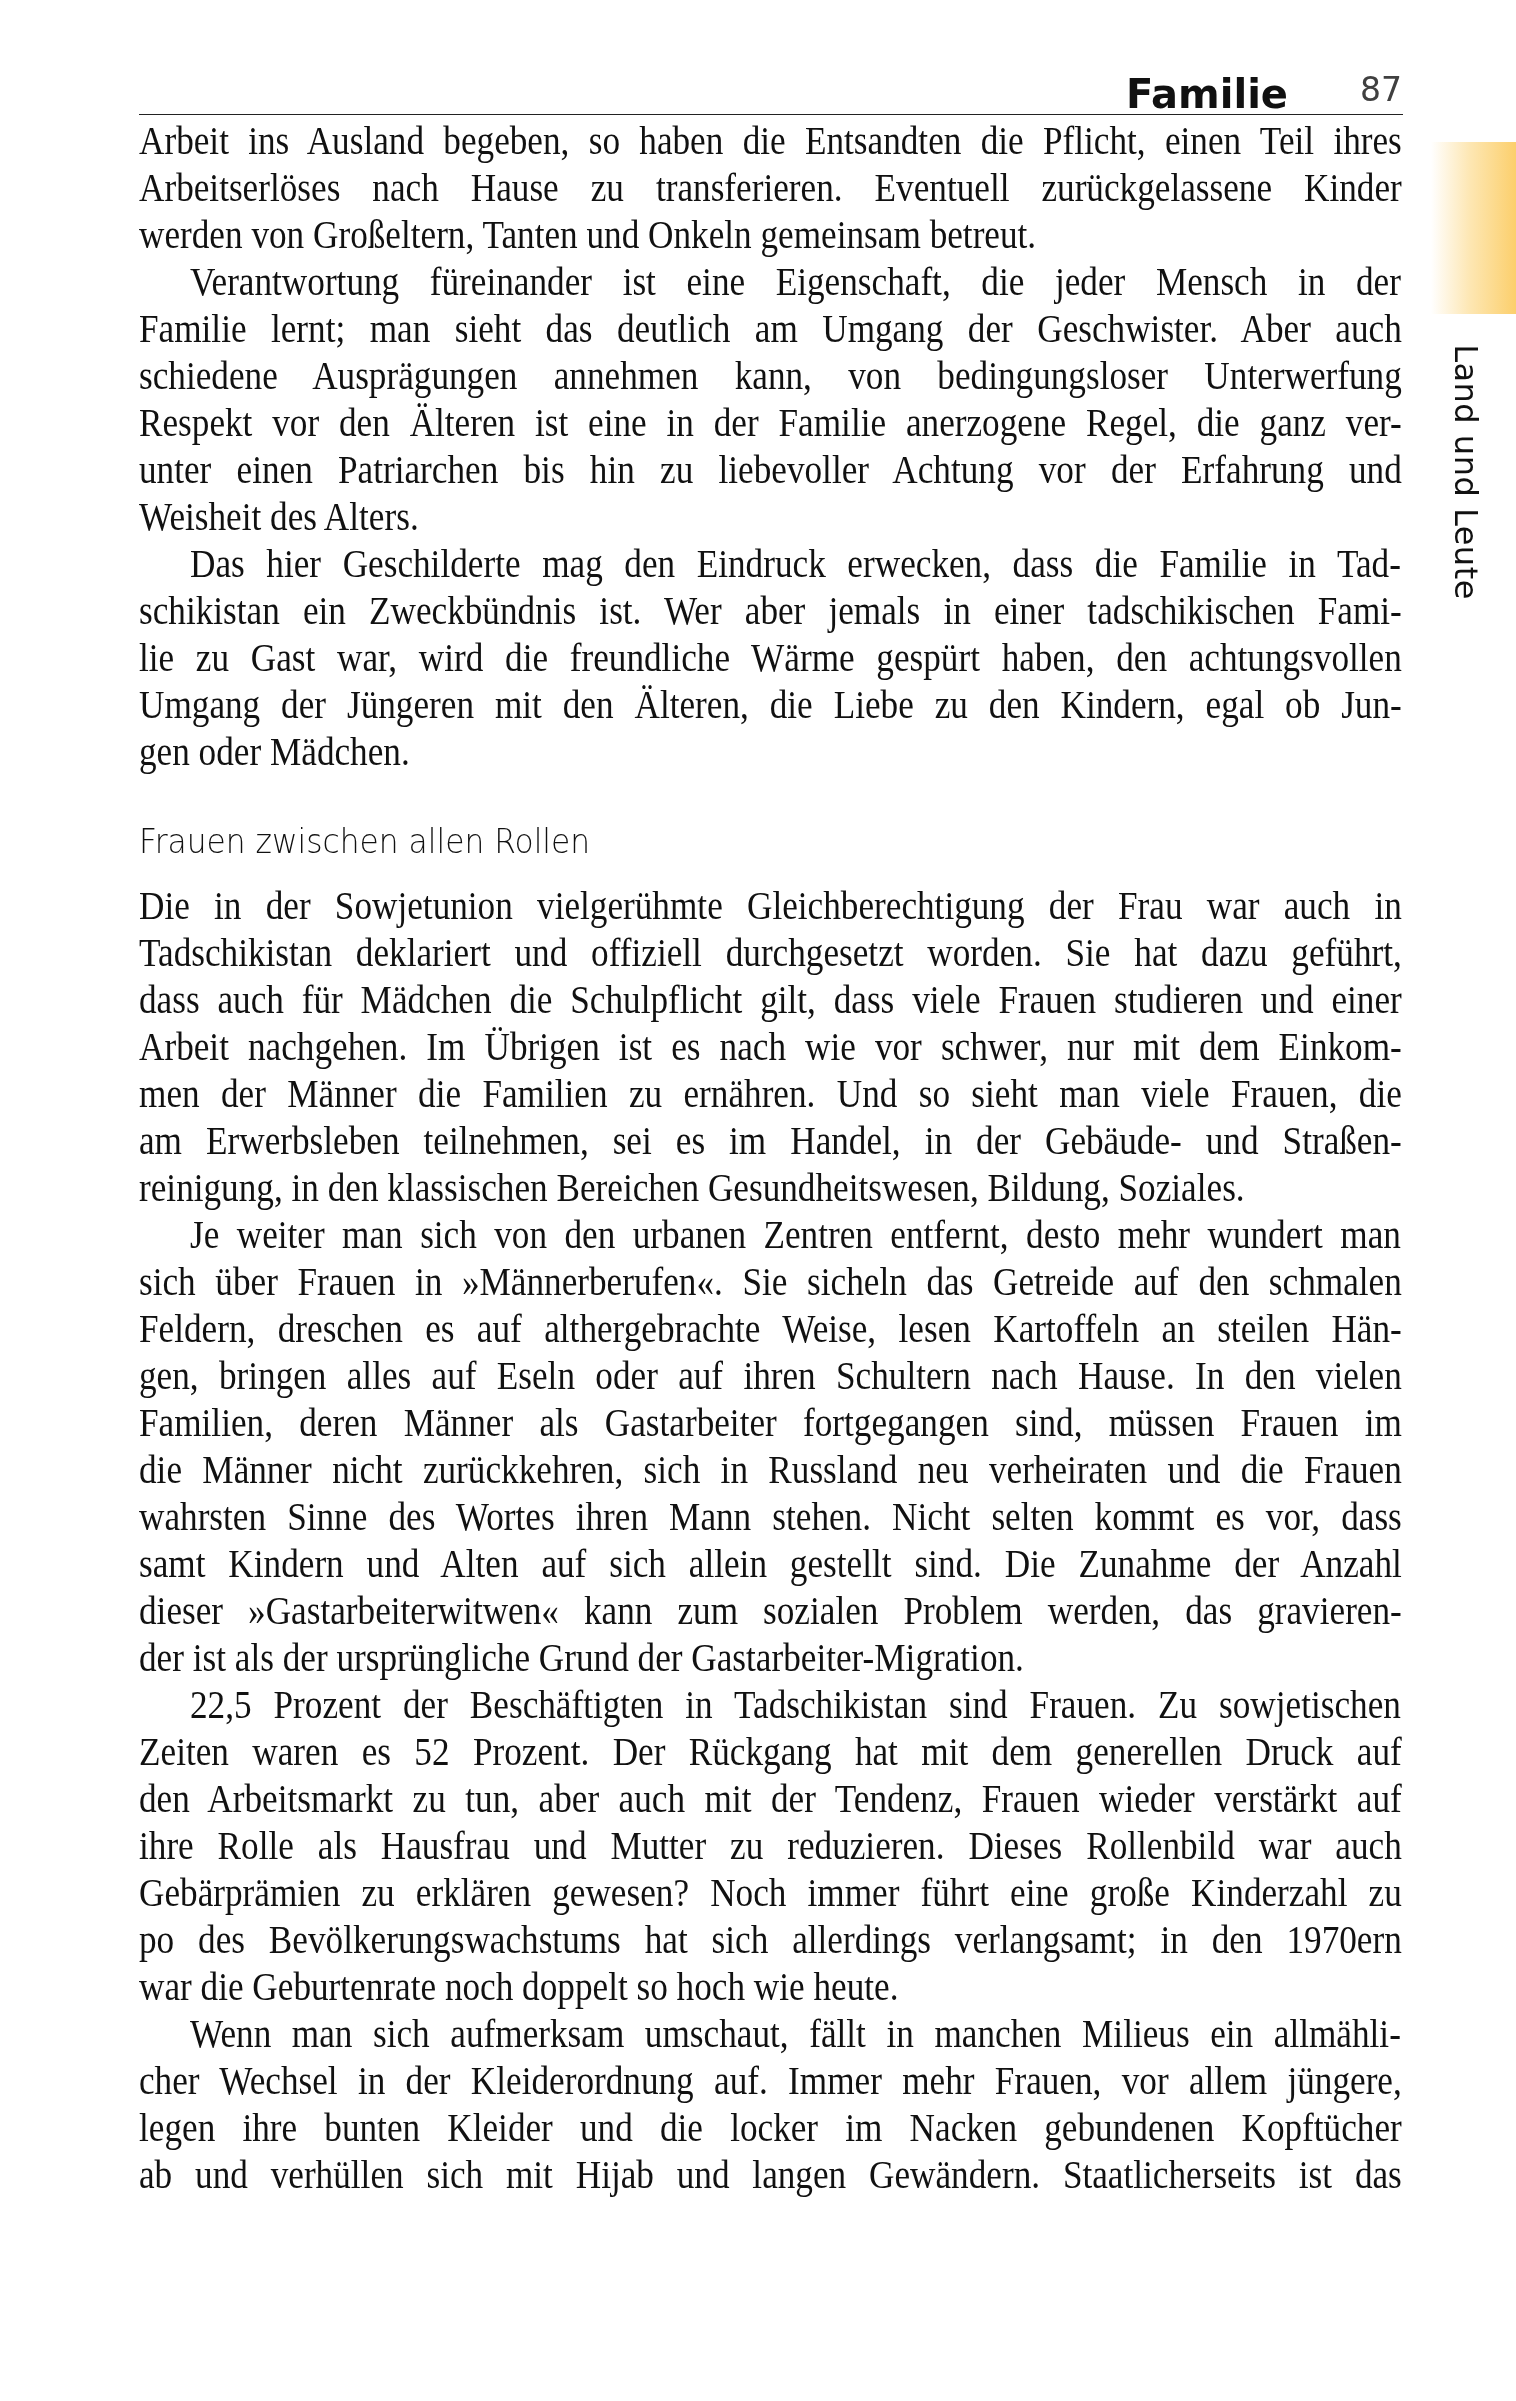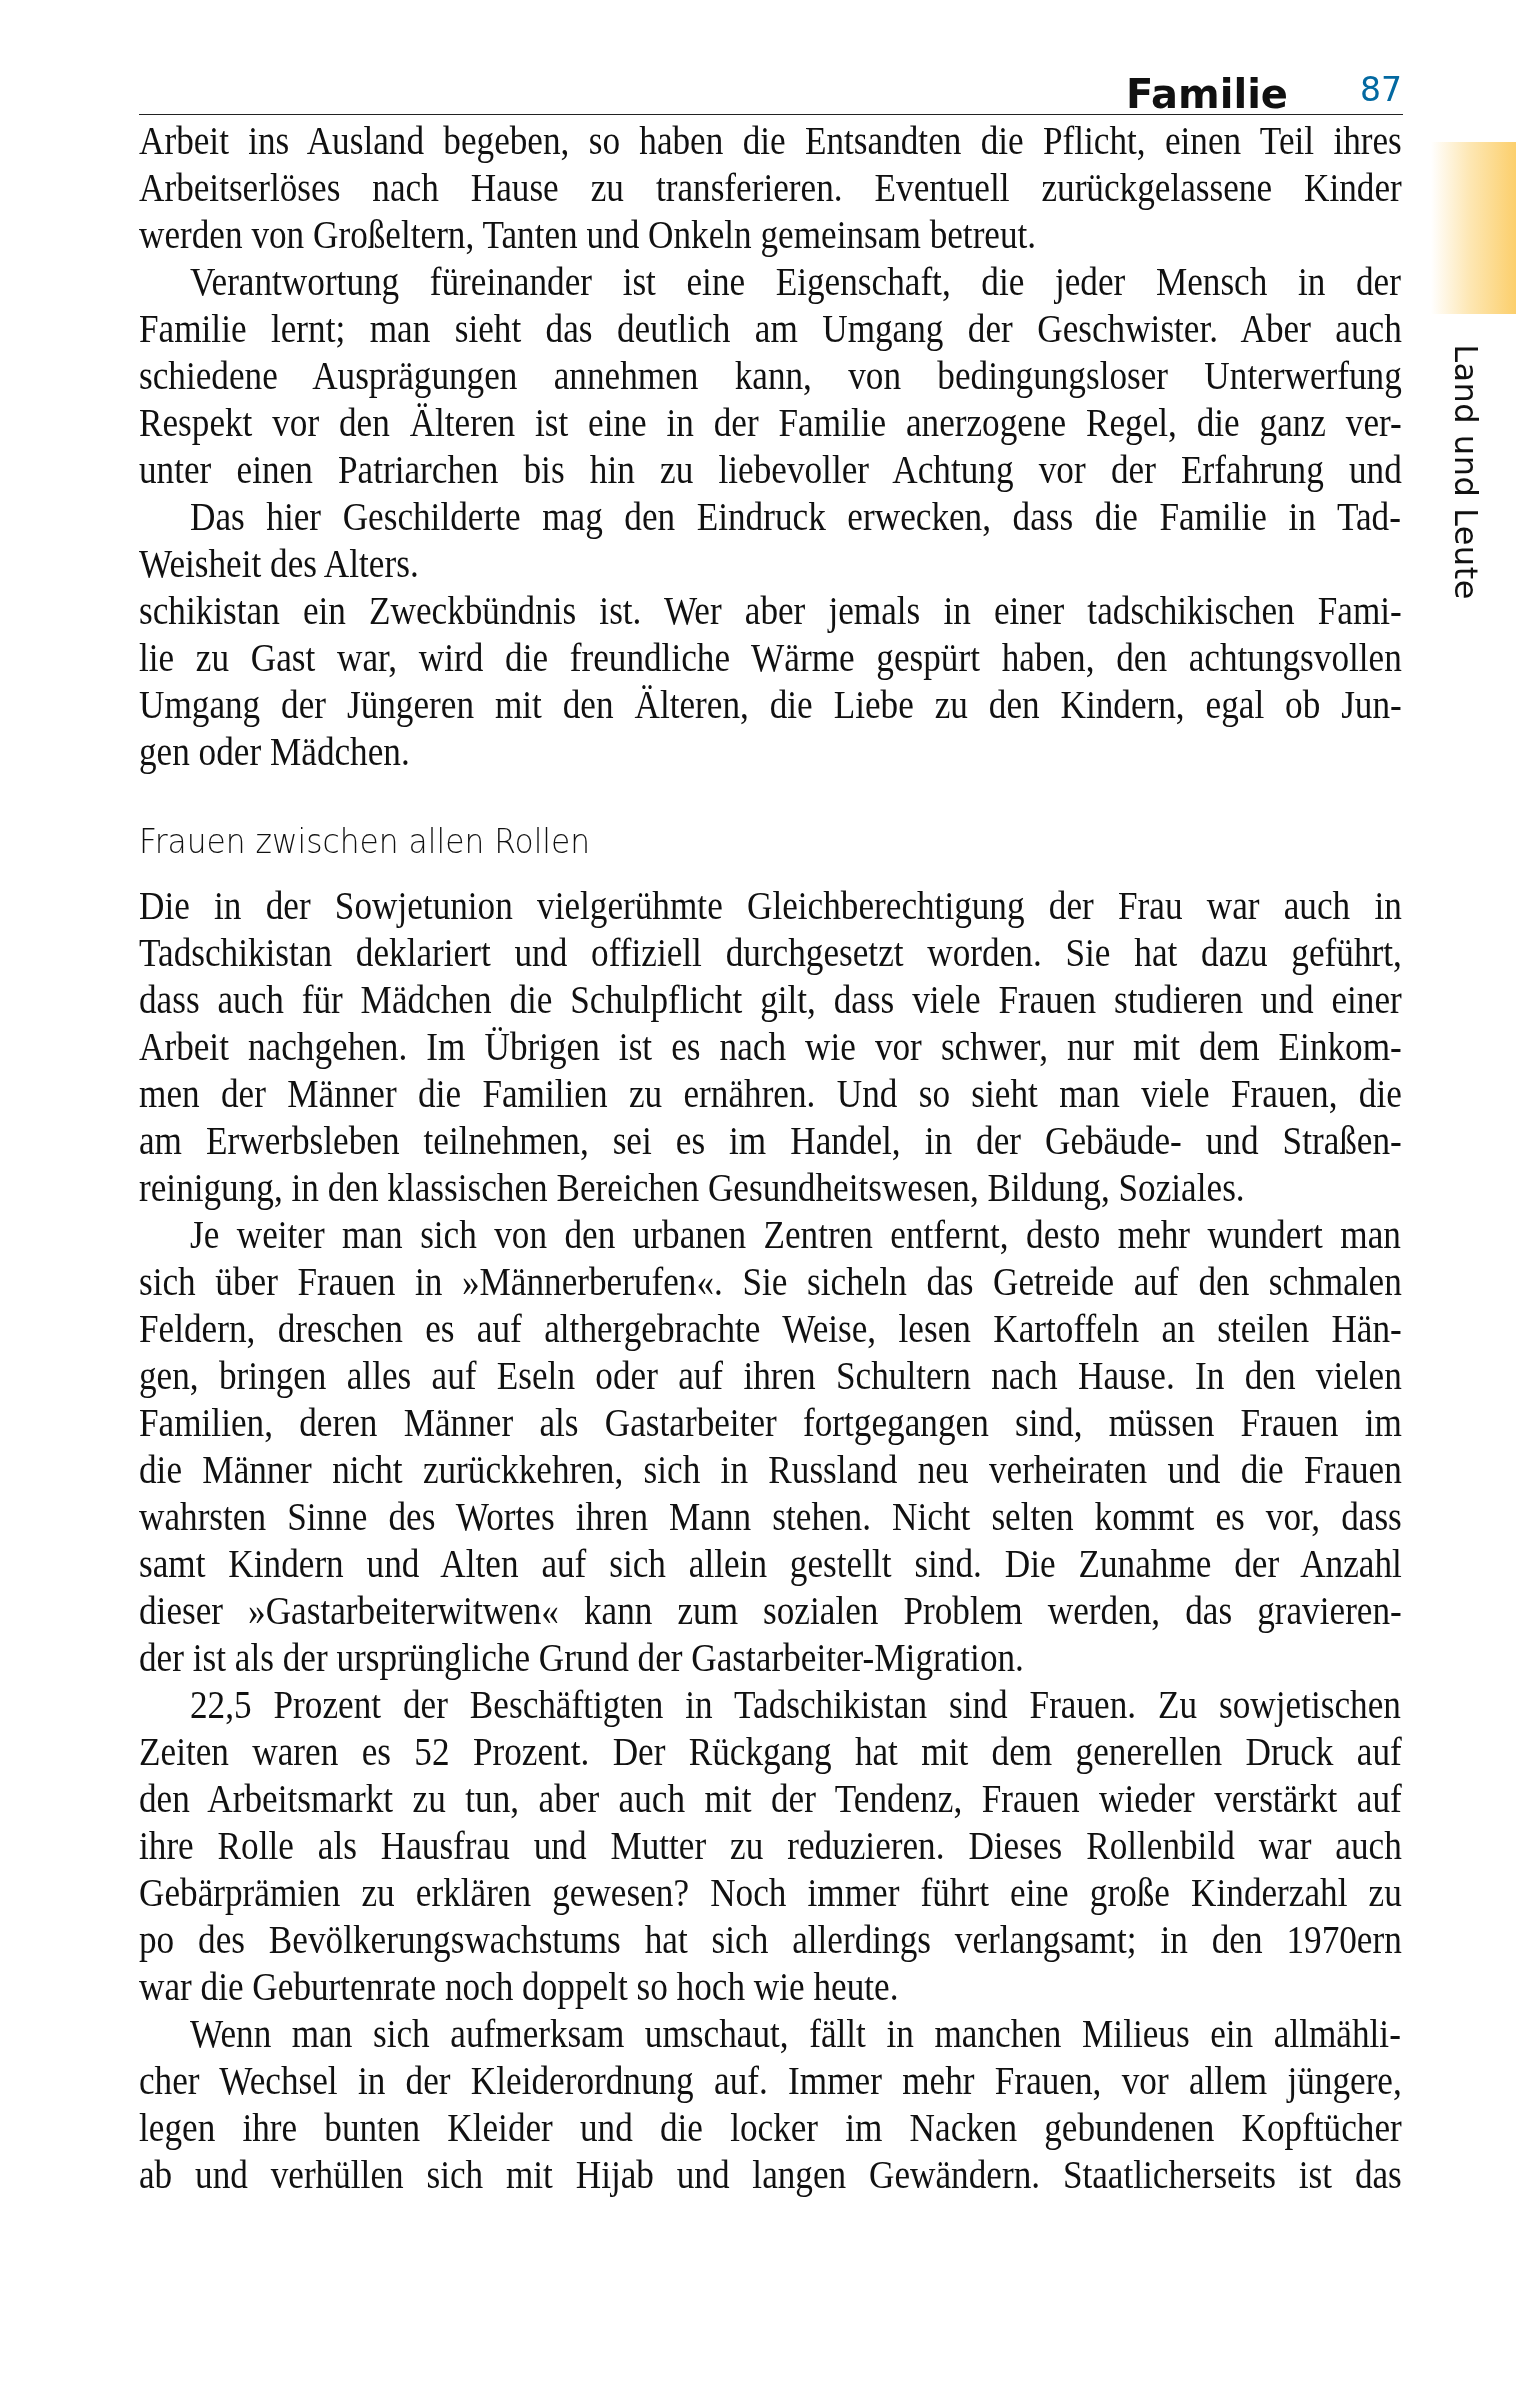--- a/index.html
+++ b/index.html
@@ -1,20 +1,20 @@
 <!DOCTYPE html>
 <html style="font-size:14.7px"><head>
   <meta charset="utf-8">
   <style>
     html, body { margin: 0; padding: 0; background: #ffffff; }
     body { width: 1516px; height: 2401px; position: relative; overflow: hidden; color: #111111; }
 
     .running-head { position: absolute; left: 139px; top: 64px; width: 1264px; height: 50px; border-bottom: 1.8px solid #222222; }
     .rh-title { position: absolute; right: 115px; top: 7.3px; font-family: "DejaVu Sans", sans-serif; font-weight: bold; font-size: 40px; color: #111; }
-    .rh-page { position: absolute; right: 0.9px; top: 5.5px; font-family: "DejaVu Sans", sans-serif; font-size: 33px; color: #0369a1; }
+    .rh-page { position: absolute; right: 0.9px; top: 5.5px; font-family: "DejaVu Sans", sans-serif; font-size: 33px; color: #404040; }
 
     .side-tab { position: absolute; left: 1431px; top: 142px; width: 85px; height: 172px; background: linear-gradient(to right, #ffffff 0%, #fde7b4 45%, #fccf6c 100%); }
     .side-label { position: absolute; left: 1466px; top: 472px; width: 0; height: 0; }
     .side-label span { position: absolute; left: 0; top: 0; transform: translate(-50%, -50%) rotate(90deg); white-space: nowrap; font-family: "DejaVu Sans", sans-serif; font-size: 32px; color: #111; letter-spacing: 0.5px; }
 
     .text-block { position: absolute; left: 139px; width: 1262px; }
     .line { height: 47px; width: 1262px; overflow: visible; position: relative; }
     .line .inner { position: absolute; left: 0; top: 0; width: 1435px; transform-origin: 0 0; transform: scaleX(0.88);
       font-family: "Liberation Serif", serif; font-size: 40px; line-height: 47px; white-space: nowrap;
       text-align: justify; text-align-last: justify; }
@@ -54,25 +54,25 @@
     </div>
   <div class="line">
       <span class="inner">schiedene Ausprägungen annehmen kann, von bedingungsloser Unterwerfung</span>
     </div>
   <div class="line">
       <span class="inner">Respekt vor den Älteren ist eine in der Familie anerzogene Regel, die ganz ver-</span>
     </div>
   <div class="line">
       <span class="inner">unter einen Patriarchen bis hin zu liebevoller Achtung vor der Erfahrung und</span>
     </div>
+  <div class="line last">
+      <span class="inner">Weisheit des Alters.</span>
+    </div>
   <div class="line indent">
       <span class="inner">Das hier Geschilderte mag den Eindruck erwecken, dass die Familie in Tad-</span>
-    </div>
-  <div class="line last">
-      <span class="inner">Weisheit des Alters.</span>
     </div>
   <div class="line">
       <span class="inner">schikistan ein Zweckbündnis ist. Wer aber jemals in einer tadschikischen Fami-</span>
     </div>
   <div class="line">
       <span class="inner">lie zu Gast war, wird die freundliche Wärme gespürt haben, den achtungsvollen</span>
     </div>
   <div class="line">
       <span class="inner">Umgang der Jüngeren mit den Älteren, die Liebe zu den Kindern, egal ob Jun-</span>
     </div>

